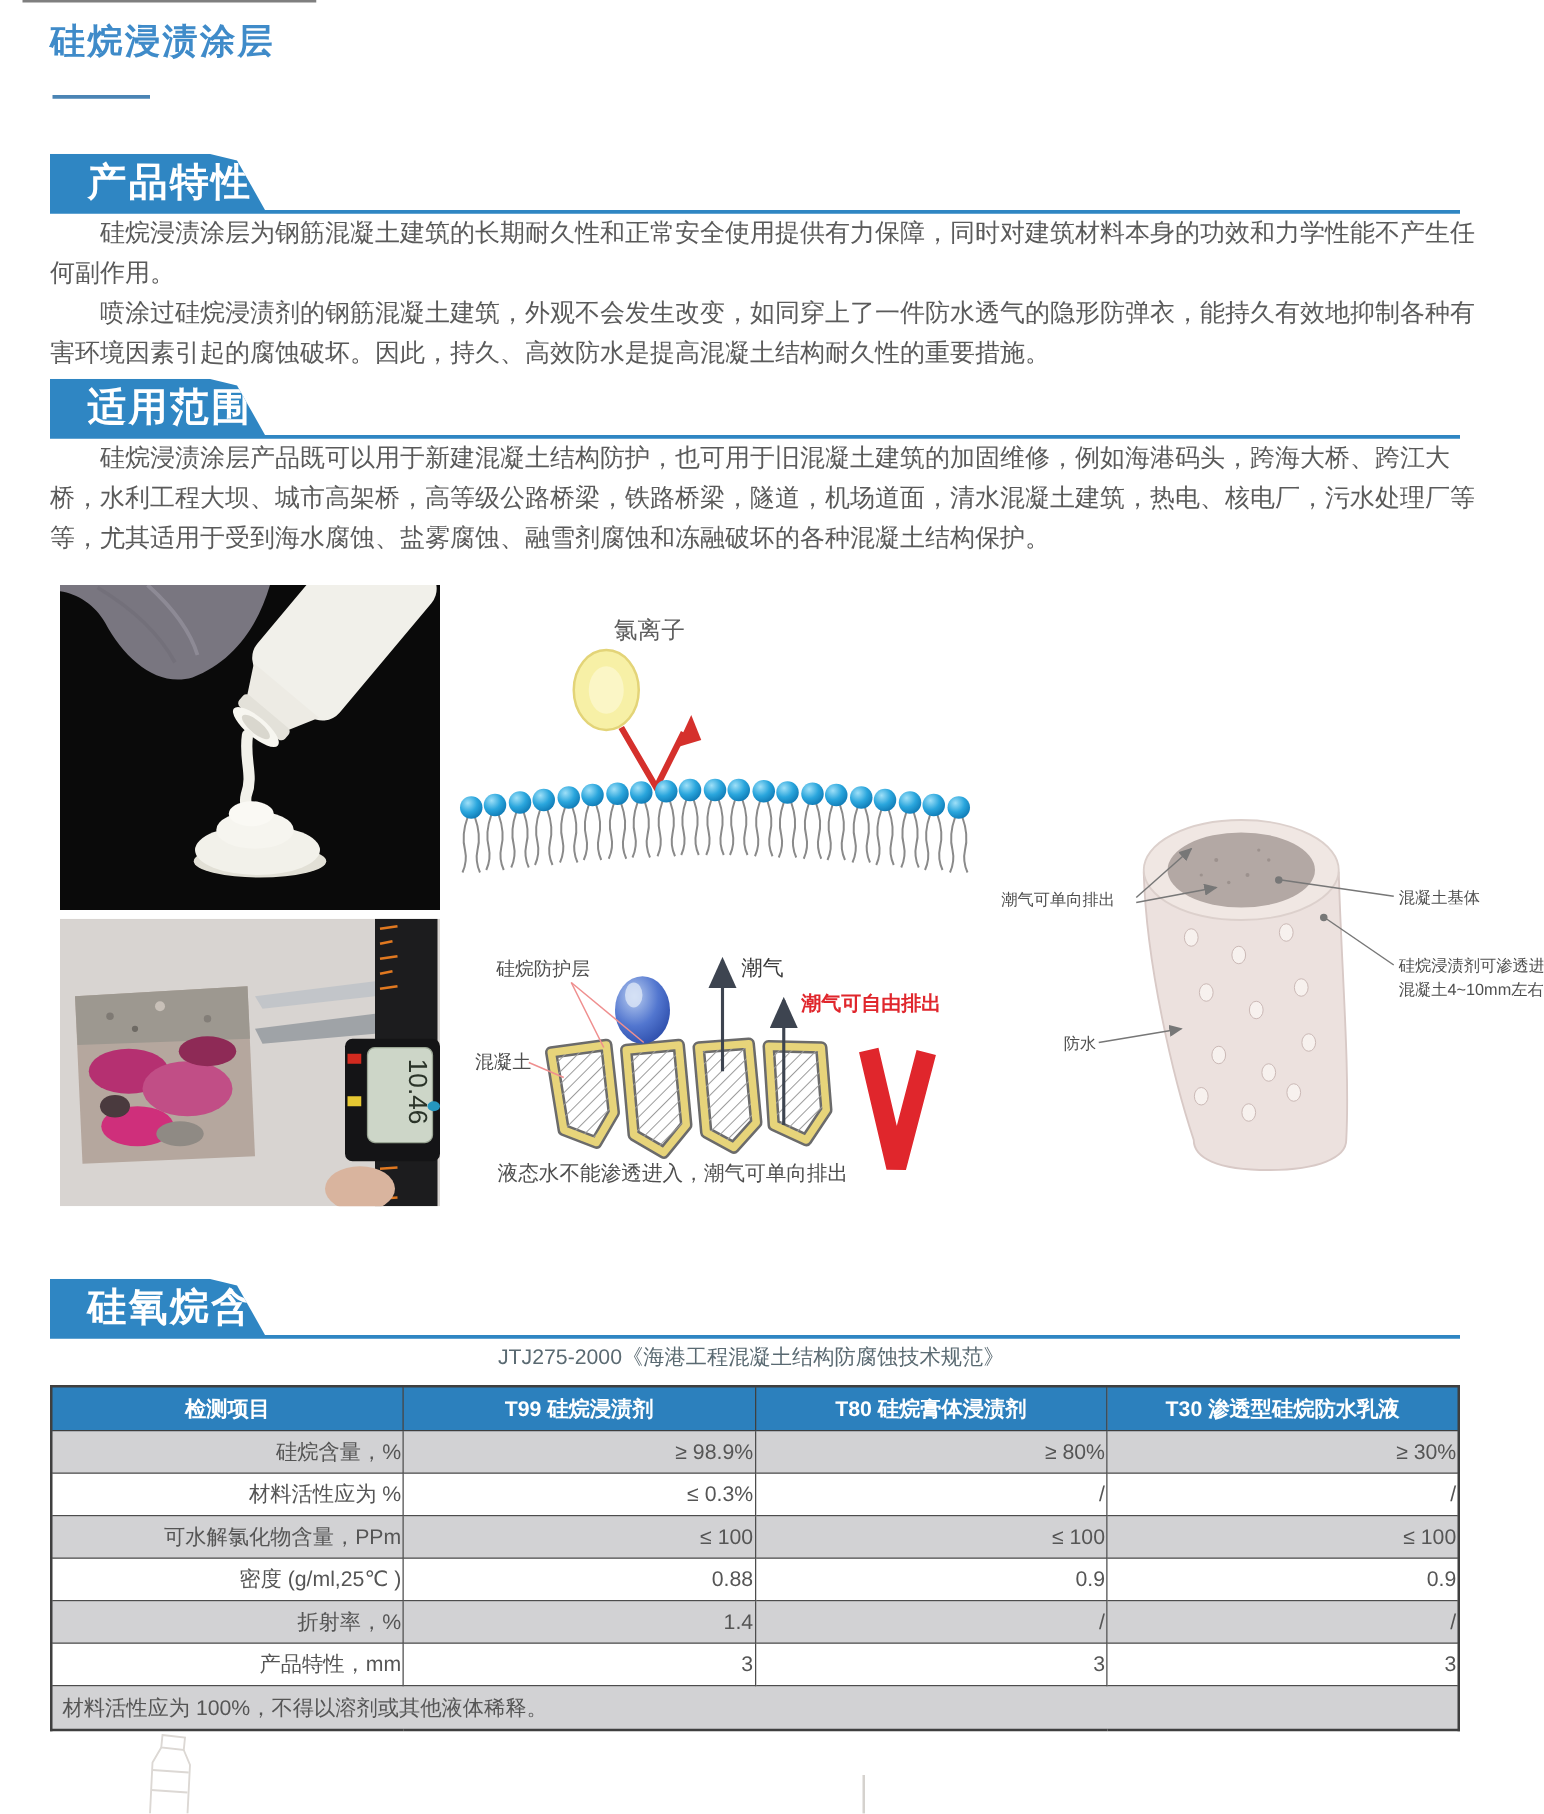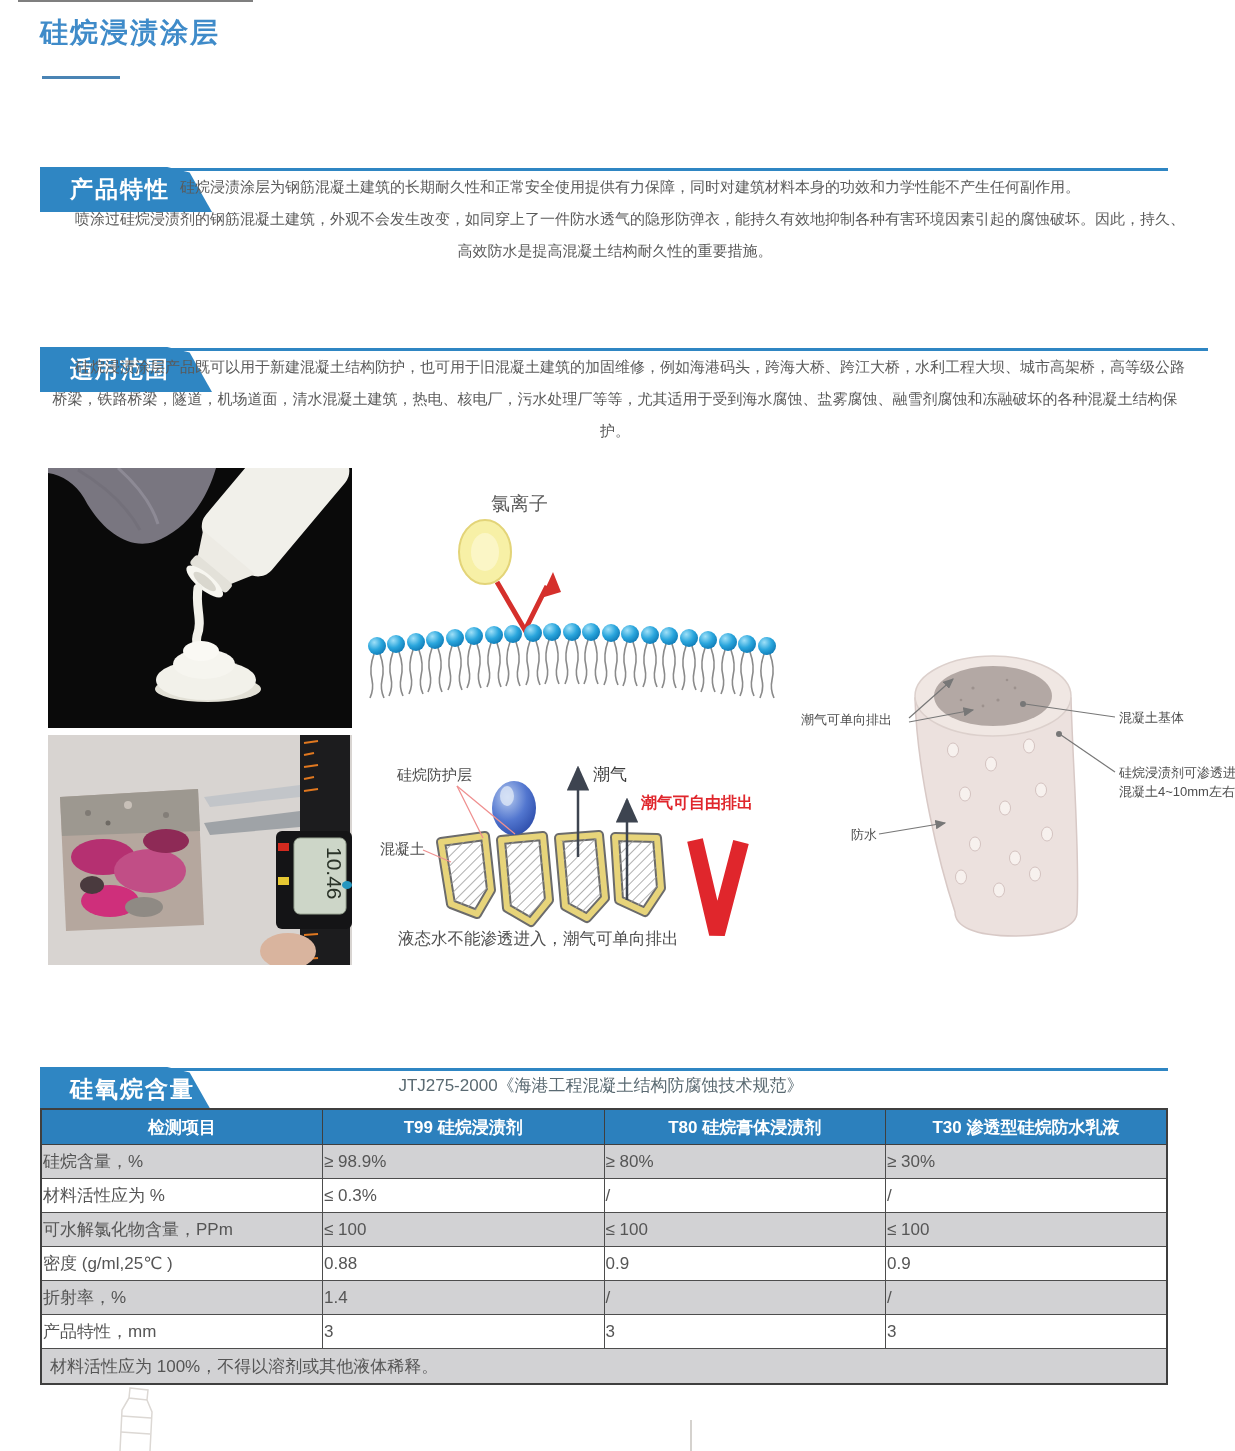--- a/index.html
+++ b/index.html
@@ -12,34 +12,33 @@
   .top-smudge{position:absolute;left:18px;top:0;width:235px;height:2px;background:#3a3a3a;opacity:.65;}
   .page-title{
     position:absolute;left:40px;top:14px;margin:0;
     font-size:28px;font-weight:bold;color:#3f8bc9;letter-spacing:2px;
   }
   .title-underline{position:absolute;left:42px;top:76px;width:78px;height:3px;background:#4a84b4;}
 
   .sec{position:absolute;left:40px;width:1128px;height:48px;}
   .sec .tab{
     position:absolute;left:0;top:0;width:172px;height:45px;background:#2f86c3;
-    color:#ffffff;font-size:23px;font-weight:bold;line-height:45px;
+    color:#ffffff;font-size:31px;font-weight:bold;line-height:45px;
     padding-left:30px;box-sizing:border-box;letter-spacing:2px;
     clip-path:polygon(0 0,74% 0,87% 12%,100% 100%,0 100%);
-    margin-top:44px;
   }
   .sec .rule{position:absolute;left:0;top:45px;width:100%;height:3px;background:#2f86c3;}
   #sec-features{top:123px;}
-  #sec-scope{top:303px;padding-left:40px;}
+  #sec-scope{top:303px;}
   #sec-perf{top:1023px;}
 
   .para-block{position:absolute;left:40px;width:1150px;}
   #features-paras{top:171px;}
   #scope-paras{top:351px;}
-  .para-block p{margin:0;font-size:15px;line-height:32px;text-indent:2em;color:#5a5a5a;text-align:center;}
+  .para-block p{margin:0;font-size:20px;line-height:32px;text-indent:2em;color:#5a5a5a;}
 
   .fig{position:absolute;}
   #fig-pour{left:48px;top:468px;}
   #fig-chloride{left:365px;top:470px;}
   #fig-cylinder{left:793px;top:622px;}
   #fig-caliper{left:48px;top:735px;}
   #fig-moisture{left:365px;top:742px;}
 
   .standard-line{
     position:absolute;left:37px;top:1074px;width:1128px;text-align:center;
@@ -48,21 +47,21 @@
 
   table.perf{
     position:absolute;left:40px;top:1108px;width:1128px;
     border-collapse:collapse;font-size:17px;color:#555;
     border:2px solid #3f3f3f;table-layout:fixed;
   }
   table.perf th{
     background:#2c80bd;color:#ffffff;font-weight:bold;height:32px;
     border:1px solid #3f3f3f;text-align:center;
   }
-  table.perf td{height:31px;border:1px solid #4d4d4d;text-align:left;background:#ffffff;}
+  table.perf td{height:31px;border:1px solid #4d4d4d;text-align:right;background:#ffffff;}
   table.perf tbody tr:nth-child(odd) td{background:#d2d2d4;}
   table.perf tfoot td{background:#d2d2d4;text-align:left;padding-left:8px;height:32px;}
 
   .sketch{position:absolute;}
   #bottle-sketch{left:106px;top:1386px;}
   .faint-tick{position:absolute;left:690px;top:1420px;width:2px;height:31px;background:#d5d2ce;}
   svg text{font-family:"Liberation Sans","DejaVu Sans",sans-serif;}
 </style>
 </head>
 <body>

